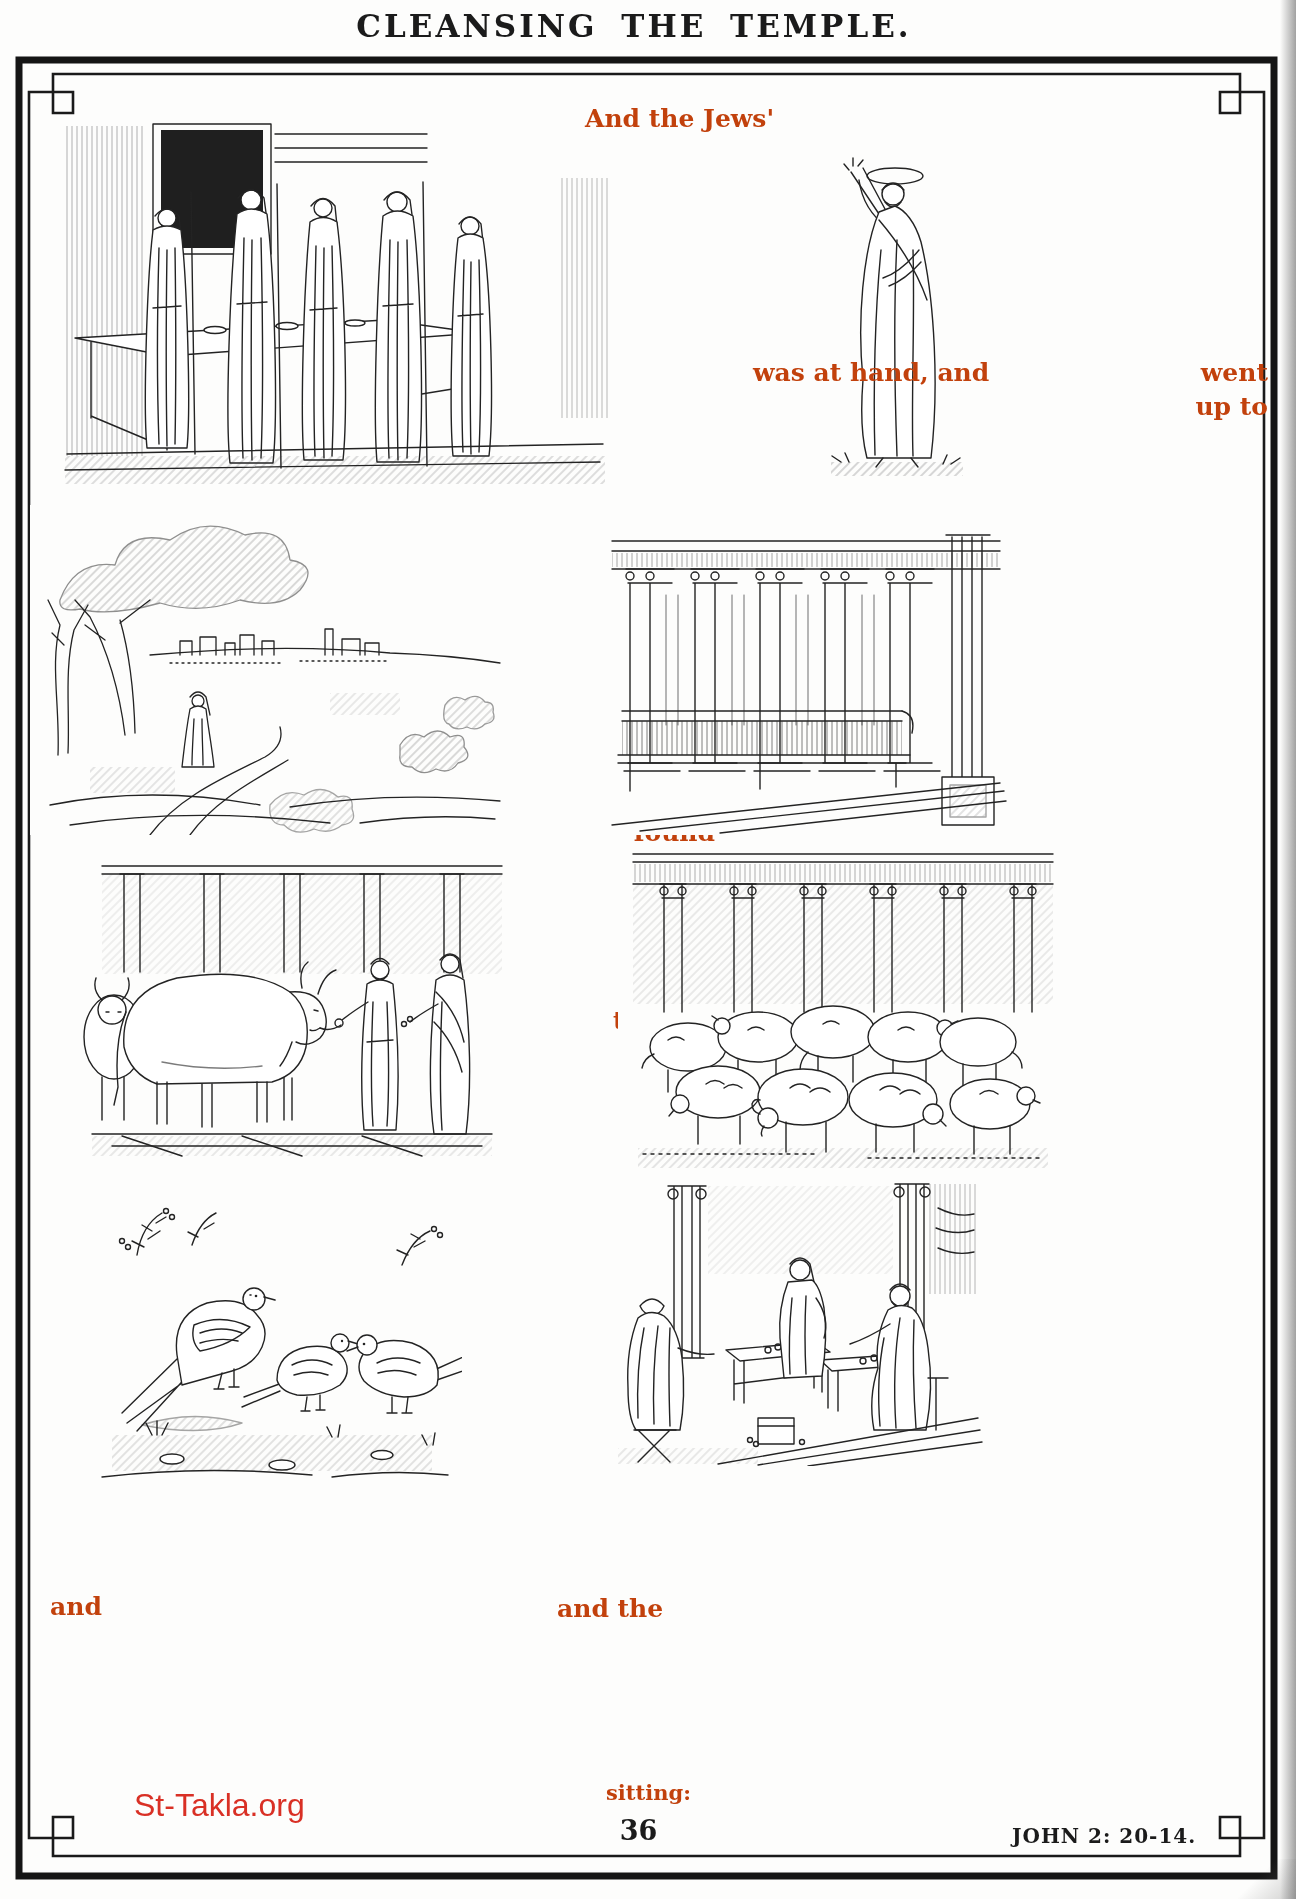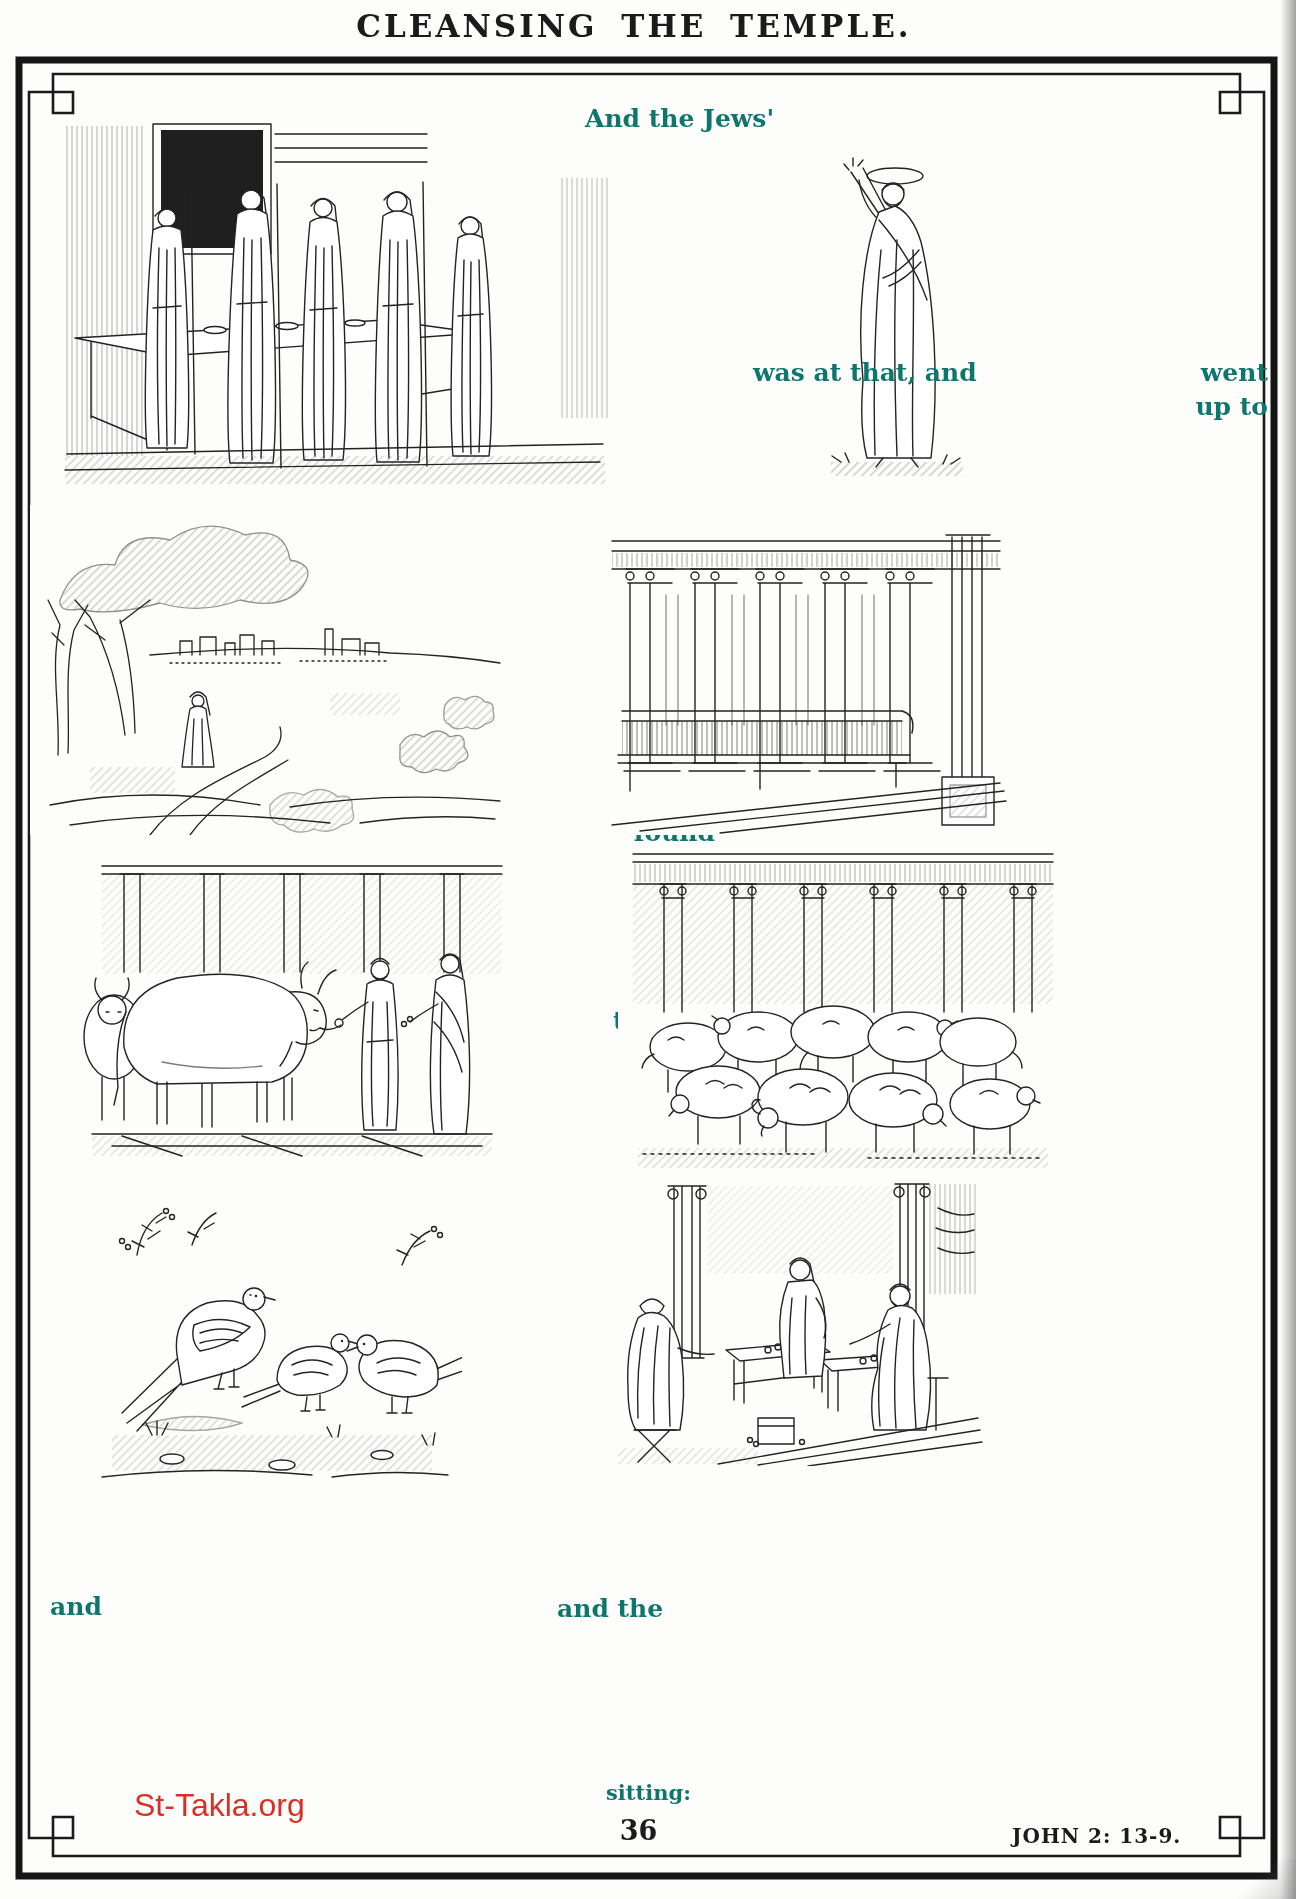--- a/index.html
+++ b/index.html
@@ -9,21 +9,21 @@
     font-family:"DejaVu Serif","Liberation Serif",serif;
     color:#1b1b1b;
   }
   .abs{position:absolute;}
   
   #page-title{
     top:8px;left:0;width:1268px;text-align:center;
     font-size:31px;font-weight:700;letter-spacing:3px;word-spacing:10px;
   }
   .rebus{
-    font-size:25px;font-weight:700;color:#0f766e;white-space:nowrap;
+    font-size:25px;font-weight:700;color:#c2410c;white-space:nowrap;
   }
   .rebus-block{text-align:right;line-height:33px;white-space:normal;}
   #frag-jews{left:585px;top:104px;}
   #frag-was-at-hand{left:753px;top:358px;}
   #frag-went{left:1168px;top:356px;width:100px;line-height:34px;}
   #frag-found{left:615px;top:776px;width:100px;line-height:38px;}
   #frag-those-that{left:613px;top:1006px;}
   #frag-and-center{left:646px;top:1198px;}
   #frag-and-left{left:50px;top:1592px;}
   #frag-and-the{left:557px;top:1594px;}
@@ -150,21 +150,21 @@
   <path d="M86,62 C70,100 64,170 70,230 C66,280 72,300 74,308 L138,308 C146,240 142,150 128,92 C122,72 112,60 102,56 Z" fill="#fff"></path>
   <path d="M88,100 C82,160 80,240 82,305 M104,90 C100,170 102,250 104,306 M120,100 C122,170 118,250 120,306"></path>
   <path d="M126,100 Q108,122 90,128 M128,112 Q112,130 96,136"></path>
   <path d="M86,70 Q120,110 134,150"></path>
   <path d="M90,308 l-7,9 M118,308 l7,9"></path>
   <rect x="38" y="312" width="132" height="14" fill="url(#js-h)" stroke="none" opacity=".55"></rect>
   <path d="M48,312 l-9,-6 M56,312 l-4,-9 M158,314 l9,-6 M150,314 l4,-9"></path>
 </svg>
 </div>
 
-<div id="frag-was-at-hand" class="abs rebus">was at that, and</div>
+<div id="frag-was-at-hand" class="abs rebus">was at hand, and</div>
 <div id="frag-went" class="abs rebus rebus-block">
   <div>went</div>
   <div>up to</div>
 </div>
 
 <div id="ill-landscape" class="abs ill" title="Landscape with trees, a traveller and distant Jerusalem">
 <svg viewBox="0 0 485 330" stroke="#232323" stroke-width="1.3" fill="none" stroke-linecap="round" stroke-linejoin="round">
   <defs>
     <pattern id="ls-h" width="6" height="6" patternUnits="userSpaceOnUse" patternTransform="rotate(45)">
           <line x1="3" y1="0" x2="3" y2="6" stroke="#333" stroke-width="0.7"></line>
@@ -479,17 +479,17 @@
       <circle cx="178" cy="266" r="2.5"></circle>
       <circle cx="224" cy="264" r="2.5"></circle>
 
   <path d="M140,286 L400,240 M180,287 L402,252 M230,288 L404,264"></path>
   <rect x="40" y="270" width="140" height="16" fill="url(#mc-h)" stroke="none" opacity=".3"></rect>
 </svg>
 </div>
 
 <div id="frag-sitting" class="abs rebus">sitting:</div>
 <div id="page-number" class="abs">36</div>
-<div id="scripture-ref" class="abs">JOHN 2: 13-9.</div>
+<div id="scripture-ref" class="abs">JOHN 2: 20-14.</div>
 <div id="watermark" class="abs" style="color: rgb(217, 48, 37);">St-Takla.org</div>
 
 <div id="scan-shadow-right" class="abs"></div>
 <div id="scan-shadow-corner" class="abs"></div>
 
 </body></html>

